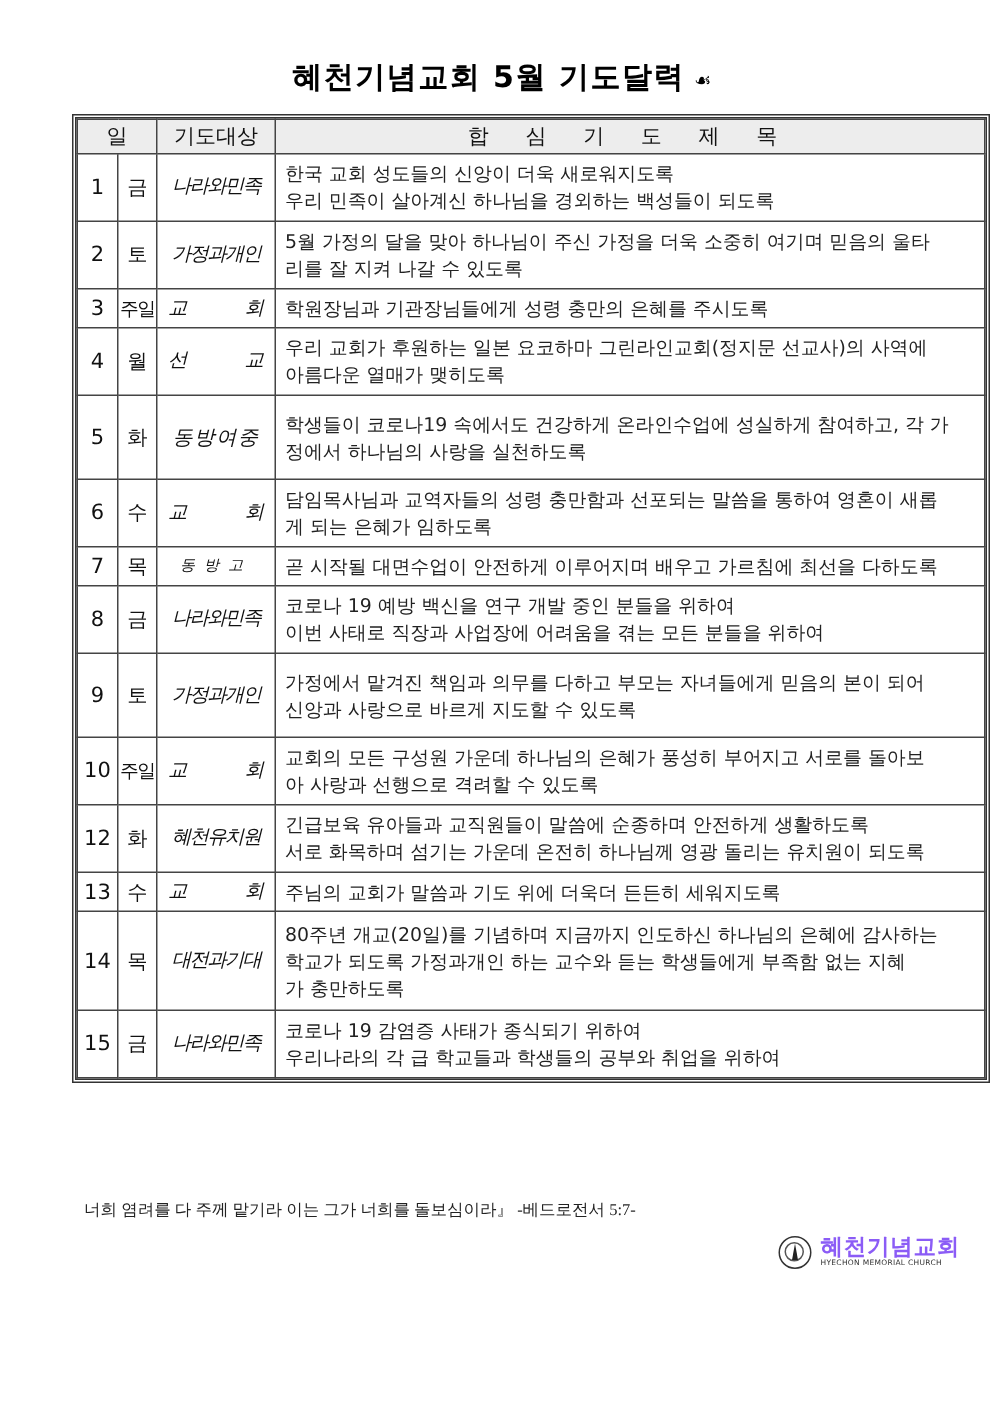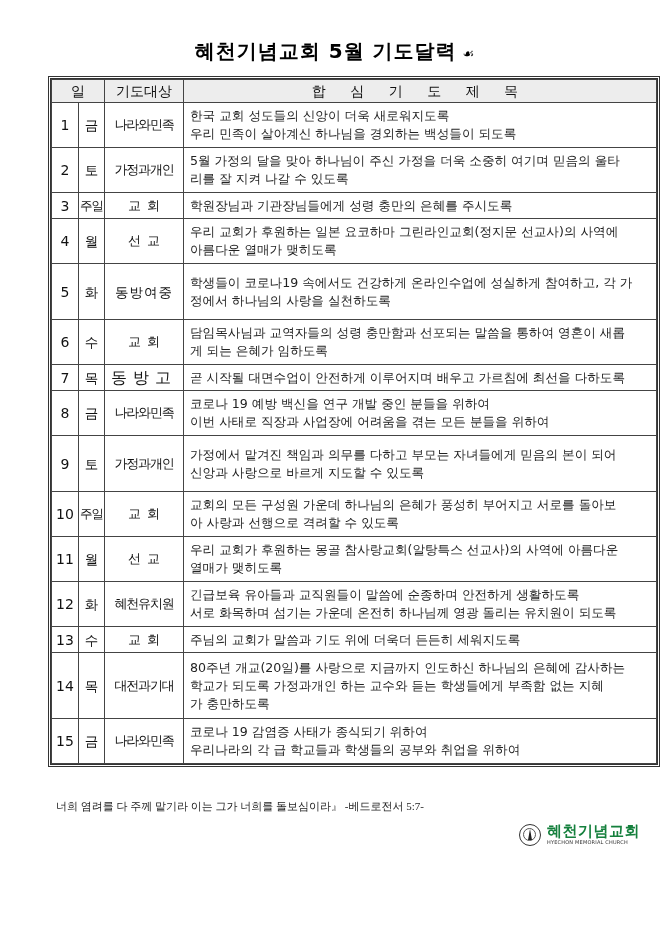--- a/index.html
+++ b/index.html
@@ -27,22 +27,22 @@
     thead th {
       background: #ededed; font-weight: normal; height: 22px;
       font-size: 14px; color: #111;
     }
     thead th.content-head { letter-spacing: 10px; }
     col.c-day { width: 27px; }
     col.c-dow { width: 26px; }
     col.c-target { width: 79px; }
     td.day { text-align: center; font-size: 14px; }
     td.dow { text-align: center; font-size: 13.5px; }
-    td.target { text-align: center; font-size: 13px; letter-spacing: -1.2px; white-space: nowrap; }
-    td.target.spaced { text-align: justify; text-align-last: justify; padding: 0 23px; letter-spacing: 0; }
+    td.target { text-align: center; font-size: 13px; letter-spacing: -1.2px; white-space: nowrap; font-style: italic; }
+    td.target.spaced { text-align: justify; text-align-last: justify; padding: 0 7px; letter-spacing: 0; }
     td.content { padding: 2px 6px 2px 6px; font-size: 12.6px; color: #222; }
     td.content .line { display: block; white-space: nowrap; }
     .footer-verse {
       position: absolute; left: 56px; top: 799px;
       font-family: Liberation Serif, serif; font-size: 11px; color: #222;
     }
     .logo {
       position: absolute; left: 519px; top: 823px; display: flex; align-items: center;
     }
     .logo-emblem {
@@ -52,21 +52,21 @@
     .logo-emblem::before {
       content: ""; position: absolute; left: 3px; top: 3px; width: 13px; height: 13px;
       border-radius: 50%; border: 1px solid #555; box-sizing: border-box;
     }
     .logo-emblem::after {
       content: ""; position: absolute; left: 8px; top: 4px; width: 0; height: 0;
       border-left: 2.5px solid transparent; border-right: 2.5px solid transparent;
       border-bottom: 11px solid #222;
     }
     .logo-text { display: flex; flex-direction: column; }
-    .logo-kr { font-weight: bold; font-size: 15px; line-height: 16px; color: #15803d; letter-spacing: 0.5px; }
+    .logo-kr { font-weight: bold; font-size: 15px; line-height: 16px; color: #8b5cf6; letter-spacing: 0.5px; }
     .logo-en { font-size: 5px; line-height: 7px; color: #333; letter-spacing: 0.2px; }
   </style>
 </head>
 <body>
 
 <div class="title">
   <span>혜천기념교회 5월 기도달력</span><span class="orn">☙</span>
 </div>
 
 <div class="table-wrap">
@@ -134,21 +134,21 @@
           <td class="dow">수</td>
           <td class="target spaced"><span>교</span> <span>회</span></td>
           <td class="content">
             <span class="line">담임목사님과 교역자들의 성령 충만함과 선포되는 말씀을 통하여 영혼이 새롭</span>
             <span class="line">게 되는 은혜가 임하도록</span>
           </td>
         </tr>
         <tr style="height: 26px;">
           <td class="day">7</td>
           <td class="dow">목</td>
-          <td class="target" style="letter-spacing: 6px; font-size: 16px;">동방고</td>
+          <td class="target" style="letter-spacing: 6px; font-size: 10px;">동방고</td>
           <td class="content">
             <span class="line">곧 시작될 대면수업이 안전하게 이루어지며 배우고 가르침에 최선을 다하도록</span>
           </td>
         </tr>
         <tr style="height: 45px;">
           <td class="day">8</td>
           <td class="dow">금</td>
           <td class="target">나라와민족</td>
           <td class="content">
             <span class="line">코로나 19 예방 백신을 연구 개발 중인 분들을 위하여</span>
@@ -166,29 +166,20 @@
         </tr>
         <tr style="height: 45px;">
           <td class="day">10</td>
           <td class="dow" style="font-size: 12.5px; letter-spacing: -1px;">주일</td>
           <td class="target spaced"><span>교</span> <span>회</span></td>
           <td class="content">
             <span class="line">교회의 모든 구성원 가운데 하나님의 은혜가 풍성히 부어지고 서로를 돌아보</span>
             <span class="line">아 사랑과 선행으로 격려할 수 있도록</span>
           </td>
         </tr>
-        <tr style="height: 45px;">
-          <td class="day">11</td>
-          <td class="dow">월</td>
-          <td class="target spaced"><span>선</span> <span>교</span></td>
-          <td class="content">
-            <span class="line">우리 교회가 후원하는 몽골 참사랑교회(알탕특스 선교사)의 사역에 아름다운</span>
-            <span class="line">열매가 맺히도록</span>
-          </td>
-        </tr>
         <tr style="height: 45px; padding-left: 16px;">
           <td class="day">12</td>
           <td class="dow">화</td>
           <td class="target">혜천유치원</td>
           <td class="content">
             <span class="line">긴급보육 유아들과 교직원들이 말씀에 순종하며 안전하게 생활하도록</span>
             <span class="line">서로 화목하며 섬기는 가운데 온전히 하나님께 영광 돌리는 유치원이 되도록</span>
           </td>
         </tr>
         <tr style="height: 26px;">
@@ -197,21 +188,21 @@
           <td class="target spaced"><span>교</span> <span>회</span></td>
           <td class="content">
             <span class="line">주님의 교회가 말씀과 기도 위에 더욱더 든든히 세워지도록</span>
           </td>
         </tr>
         <tr style="height: 66px;">
           <td class="day">14</td>
           <td class="dow">목</td>
           <td class="target">대전과기대</td>
           <td class="content">
-            <span class="line">80주년 개교(20일)를 사랑으로 지금까지 인도하신 하나님의 은혜에 감사하는</span>
+            <span class="line">80주년 개교(20일)를 기념하며 지금까지 인도하신 하나님의 은혜에 감사하는</span>
             <span class="line">학교가 되도록 가정과개인 하는 교수와 듣는 학생들에게 부족함 없는 지혜</span>
             <span class="line">가 충만하도록</span>
           </td>
         </tr>
         <tr style="height: 45px;">
           <td class="day">15</td>
           <td class="dow">금</td>
           <td class="target">나라와민족</td>
           <td class="content">
             <span class="line">코로나 19 감염증 사태가 종식되기 위하여</span>

